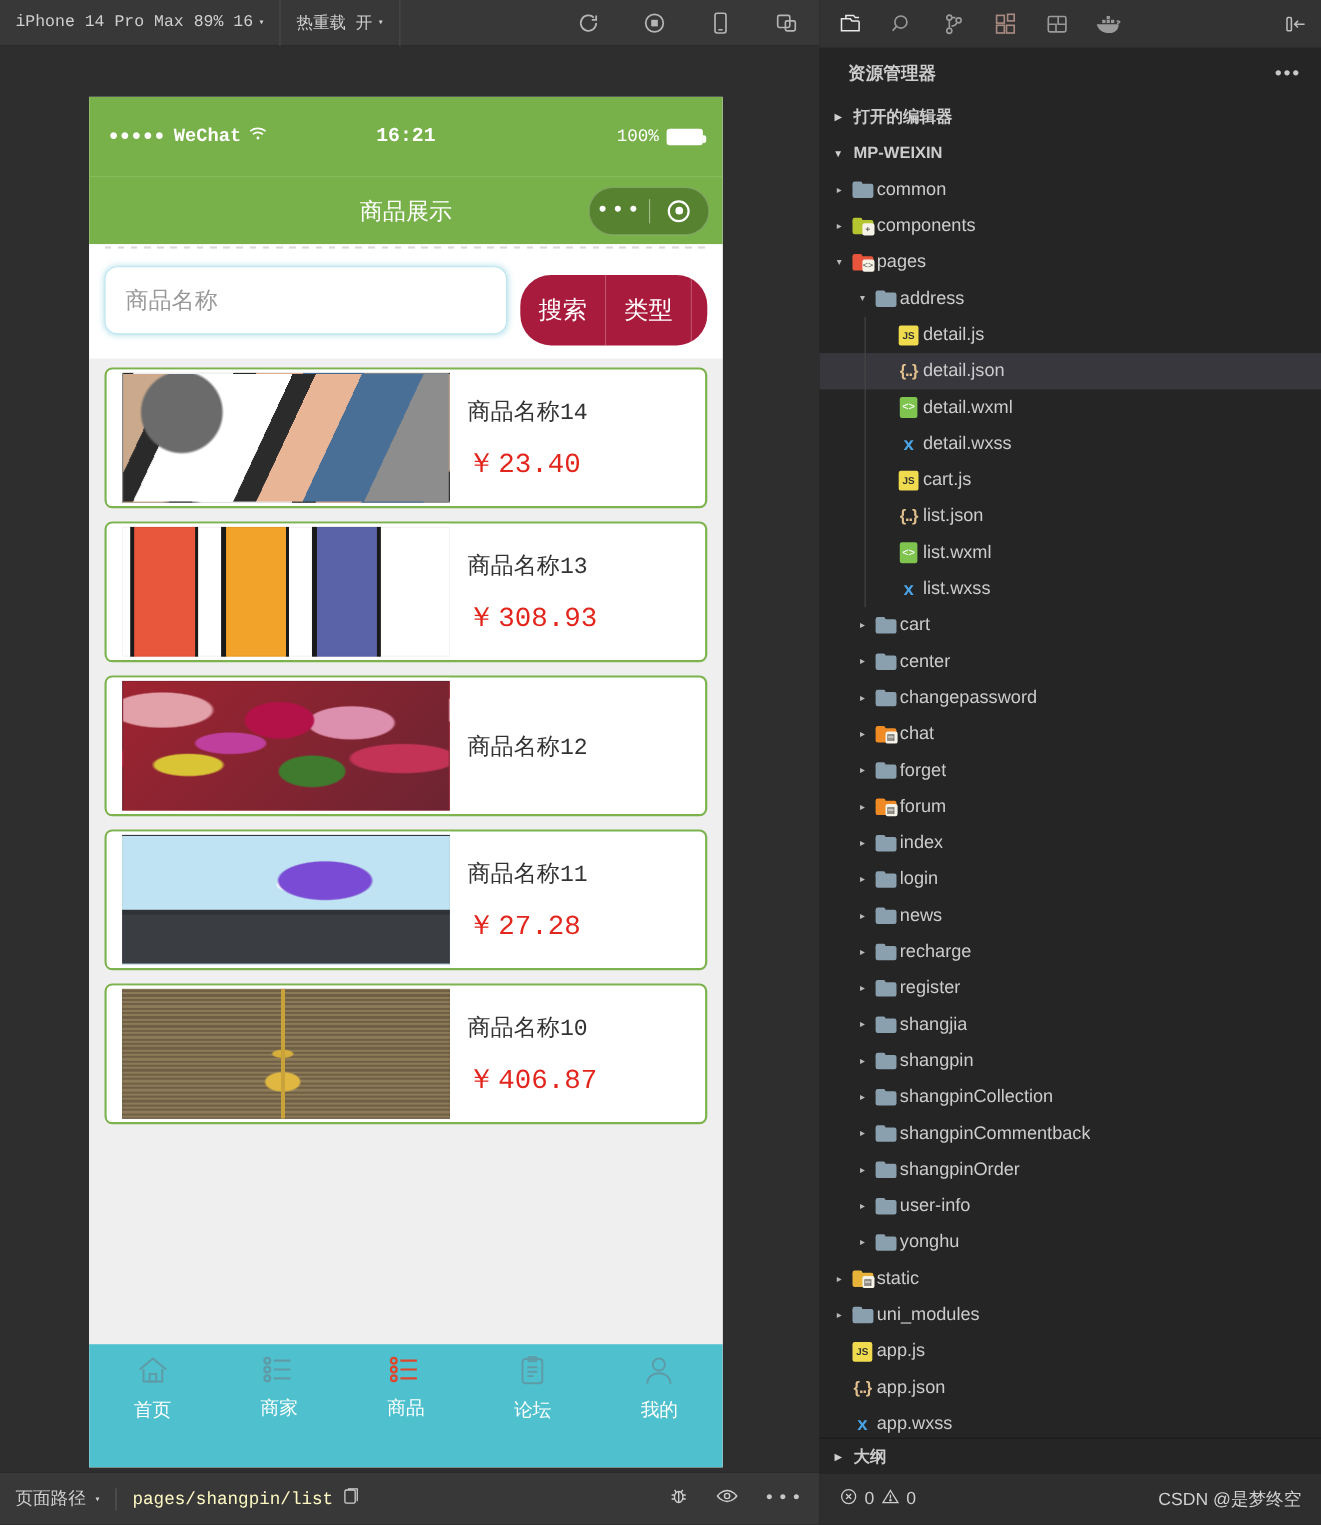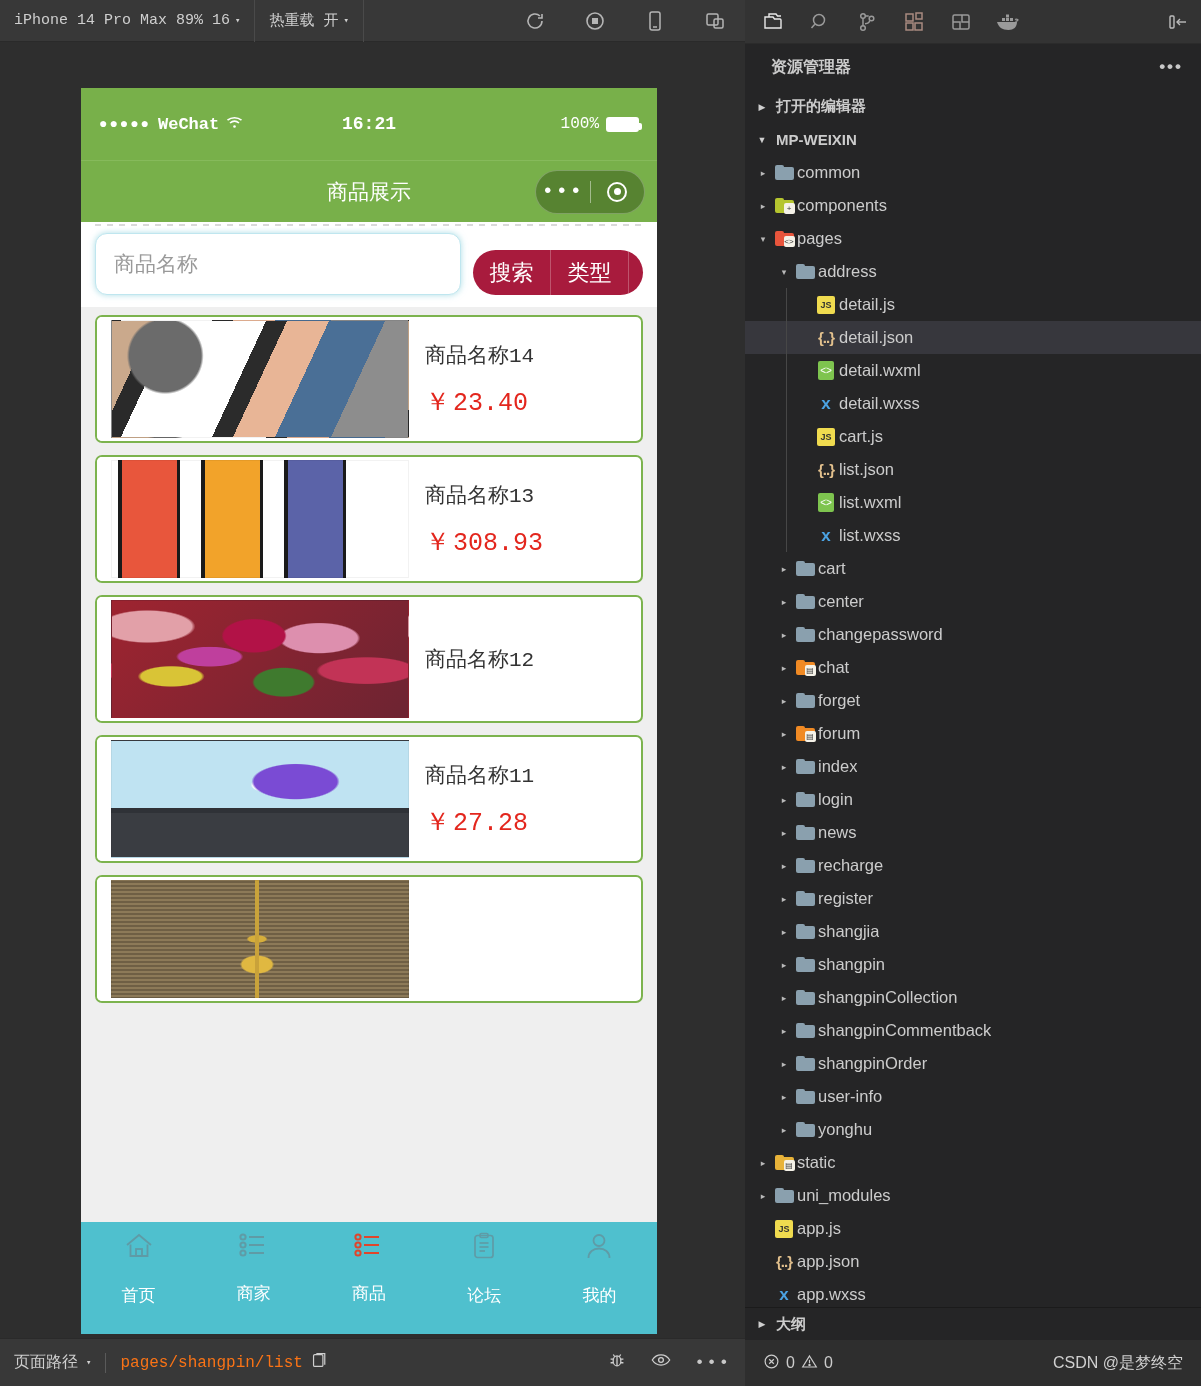--- a/index.html
+++ b/index.html
@@ -106,21 +106,21 @@
   }
   #search-input {
     flex: 1; height: 62px; border-radius: 12px;
     border: 1px solid #bfe6ef;
     box-shadow: 0 0 6px rgba(120,200,215,0.6);
     background: #fff;
     display: flex; align-items: center; padding: 0 18px;
     color: #999; font-size: 21px;
   }
   #search-btns {
-    width: 170px; height: 45px; border-radius: 28px;
+    width: 170px; height: 64px; border-radius: 28px;
     background: #a81b3d; display: flex; align-items: flex-start; overflow: hidden; margin-top: 18px;
   }
   #search-btns .sbtn {
     flex: 1; display: flex; align-items: center; justify-content: center;
     color: #fff; font-size: 22px; height: 100%;
   }
   #search-btns .sdiv { width: 1px; height: 100%; background: rgba(255,255,255,0.25); }
   #search-btns .pad { width: 14px; height: 100%; }
 
   #product-list { padding: 8px 14px 0 14px; }
@@ -193,21 +193,21 @@
       radial-gradient(ellipse at 42% 30%, #9cc3cc 0 4%, transparent 5%),
       linear-gradient(90deg, #4a4a4a 0 28%, #f3ddd4 28% 66%, #4f4f4f 66% 100%);
   }
 
   
   #tab-bar {
     position: absolute; left: 0; bottom: 0; width: 576px; height: 112px;
     background: #4fc0ce; display: flex; align-items: flex-start; padding-top: 10px;
   }
   .tab {
-    flex: 1; display: flex; flex-direction: column; align-items: center; gap: 24px;
+    flex: 1; display: flex; flex-direction: column; align-items: center; gap: 10px;
   }
   .tab .lbl { color: #fff; font-size: 17px; }
   .tab svg { display: block; }
 
   
   #vscode {
     position: absolute; left: 745px; top: 0; width: 456px; height: 1386px;
     background: #252526;
   }
   #activity-bar {
@@ -291,21 +291,21 @@
   #vs-status .right { margin-left: auto; color: #d0d0d0; font-size: 16px; }
 
   
   #sim-status {
     position: absolute; left: 0; bottom: 0; width: 745px; height: 48px;
     background: #383838; display: flex; align-items: center;
     padding: 0 14px; color: #cfcfcf; font-size: 16px; gap: 8px;
     border-top: 1px solid #2a2a2a;
   }
   #sim-status .sep { width: 1px; height: 20px; background: #5a5a5a; margin: 0 6px; }
-  #sim-status .path { color: #f97316; }
+  #sim-status .path { color: #fef9c3; }
   #sim-status .right { margin-left: auto; display: flex; align-items: center; gap: 22px; }
 </style>
 </head>
 <body>
 
 <div id="root">
 
   <div id="sim-panel">
 
     <div id="sim-toolbar">
@@ -429,20 +429,24 @@
               </div>
               <div class="p-info">
                 <div class="p-name">商品名称11</div>
                 <div class="p-price"><span class="yen">￥</span><span>27.28</span></div>
               </div>
             </div>
             <div class="product">
               <div class="p-img">
                 <div class="inner art-necklace"></div>
               </div>
+              <div class="p-info">
+                <div class="p-name">商品名称10</div>
+                <div class="p-price"><span class="yen">￥</span><span>406.87</span></div>
+              </div>
             </div>
           </div>
       </div>
 
       <div id="tab-bar">
           <div class="tab">
             <span>
               <svg width="30" height="28" viewBox="0 0 30 28" fill="none" stroke="#5f9ba6" stroke-width="1.8">
                 <path d="M3 13L15 3l12 10"></path>
                 <path d="M6.5 12.5V24h17V12.5"></path>

